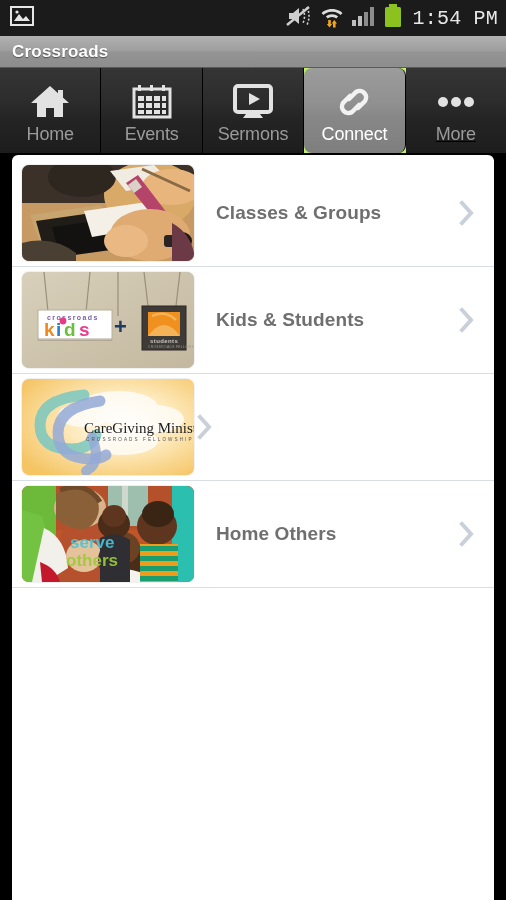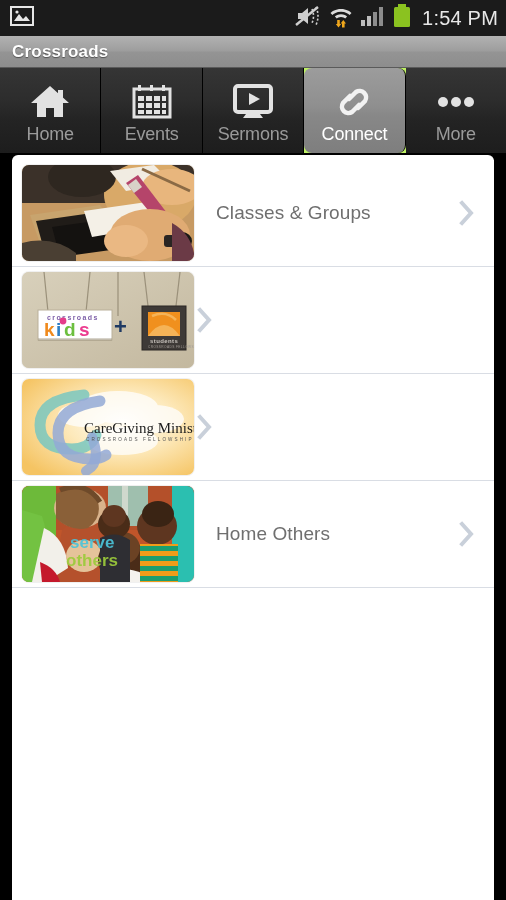--- a/index.html
+++ b/index.html
@@ -31,21 +31,21 @@
     padding: 0 8px 0 10px;
     box-sizing: border-box;
   }
   .sb-left { display: flex; align-items: center; gap: 6px; }
   .sb-right { margin-left: auto; display: flex; align-items: center; gap: 7px; }
   .sb-time {
     color: #e8e8e8;
     font-size: 20px;
     letter-spacing: 0.2px;
     margin-left: 4px;
-    font-family: Liberation Sans, sans-serif;
+    font-family: Liberation Mono, monospace;
   }
   .ico { display: block; }
 
   
   .titlebar {
     height: 32px;
     background: linear-gradient(to bottom, #b2b2b2 0%, #9d9d9d 48%, #949494 52%, #8d8d8d 100%);
     border-bottom: 1px solid #5a5a5a;
     display: flex;
     align-items: center;
@@ -73,21 +73,21 @@
     display: flex;
     flex-direction: column;
     align-items: center;
     justify-content: flex-start;
     padding-top: 14px;
     box-sizing: border-box;
     background: linear-gradient(to bottom, #353535 0%, #2c2c2c 40%, #242424 60%, #1d1d1d 100%);
     border-right: 1px solid #000;
     overflow: hidden;
   }
-  .tab:last-child { border-right: none; }
+  .tab:last-child { border-right: none; text-decoration: underline; }
   .tab.active {
     background: linear-gradient(to bottom, #9c9c9c 0%, #8f8f8f 45%, #888888 55%, #7e7e7e 100%);
     border-radius: 8px;
   }
   .tab-icon {
     height: 40px;
     display: flex;
     align-items: center;
     justify-content: center;
   }
@@ -136,21 +136,21 @@
     flex: 0 0 auto;
     position: relative;
     box-shadow: 0 0 0 1px rgba(0,0,0,0.06);
   }
   .thumb svg { display: block; width: 100%; height: 100%; }
   .row-label {
     flex: 1 1 auto;
     padding-left: 22px;
     color: #6f6f6f;
     font-size: 19px;
-    font-weight: normal;
+    font-weight: bold;
     letter-spacing: 0.1px;
   }
   .chevron {
     flex: 0 0 auto;
     width: 22px;
     display: flex;
     align-items: center;
     justify-content: center;
     padding-right: 2px;
   }
@@ -351,20 +351,21 @@
               <g>
                 <rect x="120" y="34" width="44" height="44" fill="#3e3a37" stroke="#2a2724" stroke-width="1"></rect>
                 <rect x="126" y="40" width="32" height="24" fill="#f0901e"></rect>
                 <path d="M126 64 q16 -22 32 0 z" fill="#f5b357"></path>
                 <path d="M130 44 q14 -6 24 4" stroke="#f5b357" stroke-width="2.6" fill="none"></path>
                 <text x="128" y="71" font-family="'Liberation Sans',sans-serif" font-size="6" font-weight="bold" fill="#c9c4be" letter-spacing="0.4">students</text>
                 <text x="126" y="76" font-family="'Liberation Sans',sans-serif" font-size="3.2" fill="#a09a94" letter-spacing="0.4">CROSSROADS FELLOWSHIP</text>
               </g>
             </svg>
           </div>
+          <div class="row-label">Kids &amp; Students</div>
           <div class="chevron">
             <svg width="16" height="26" viewBox="0 0 16 26">
               <path d="M3 3 L12 13 L3 23" fill="none" stroke="#c9d0da" stroke-width="4" stroke-linecap="square"></path>
             </svg>
           </div>
         </li>
 
         <li class="row">
           <div class="thumb">
             <svg viewBox="0 0 172 96" preserveAspectRatio="none">

